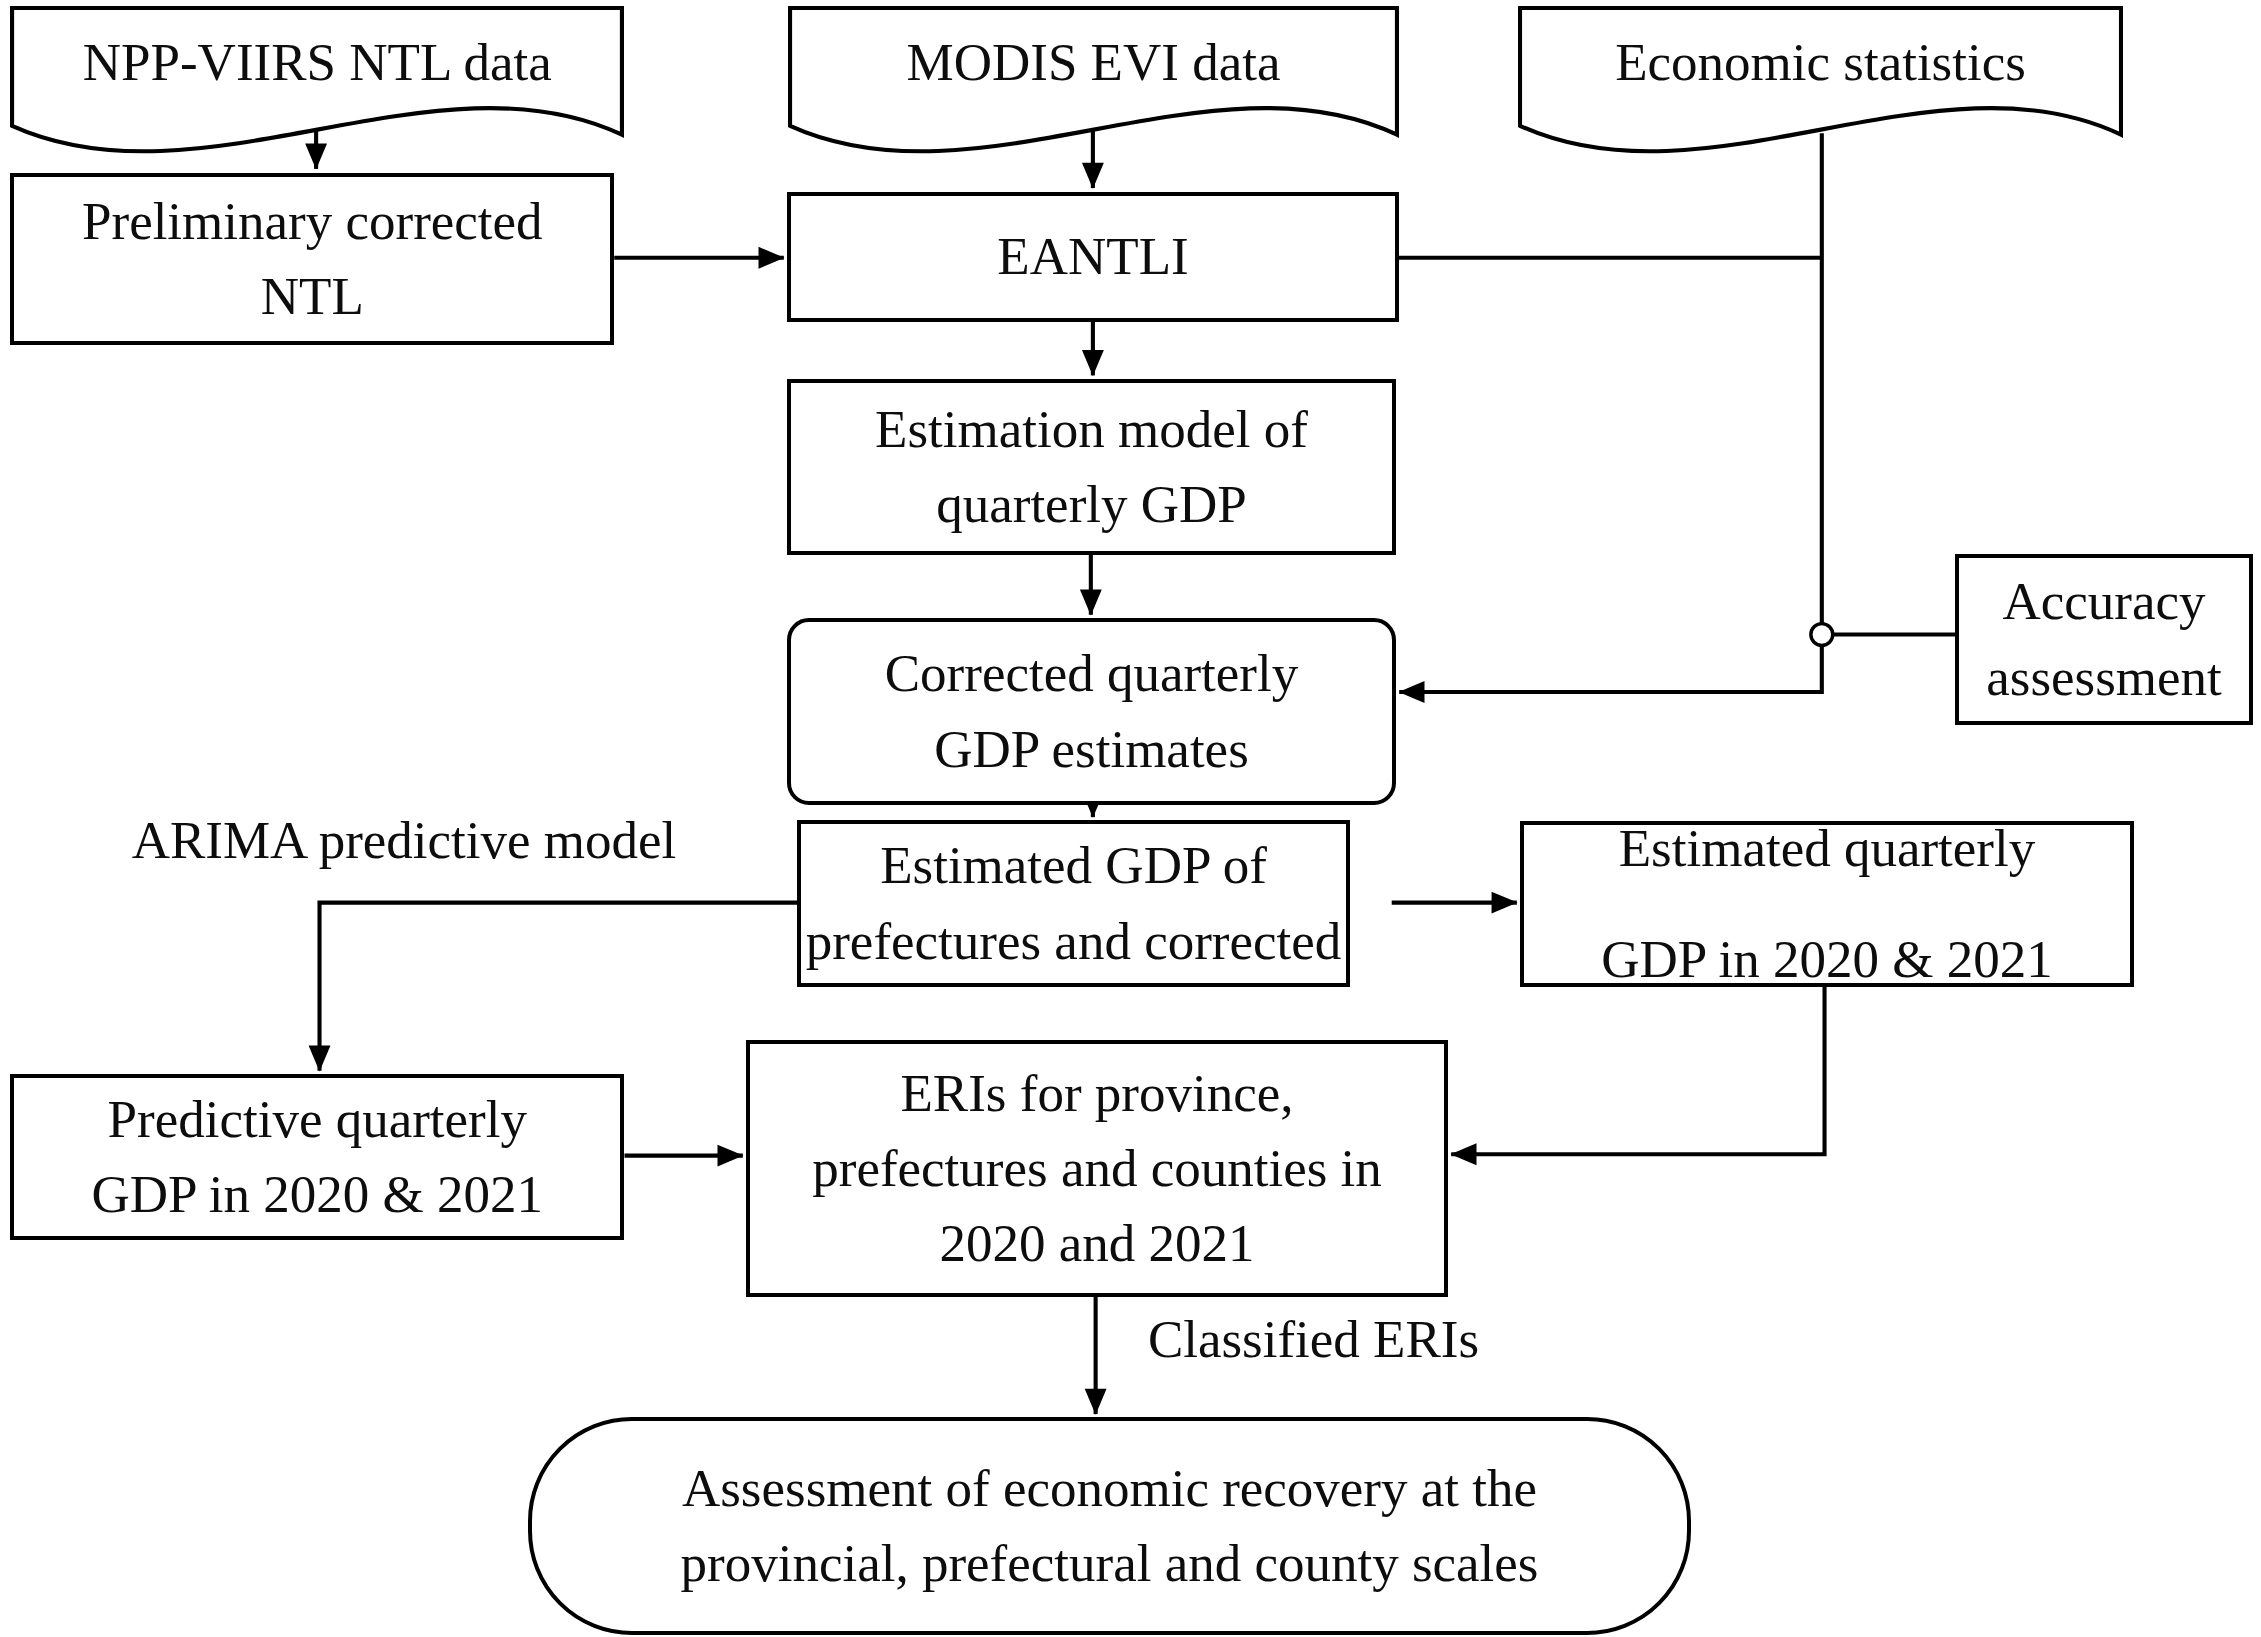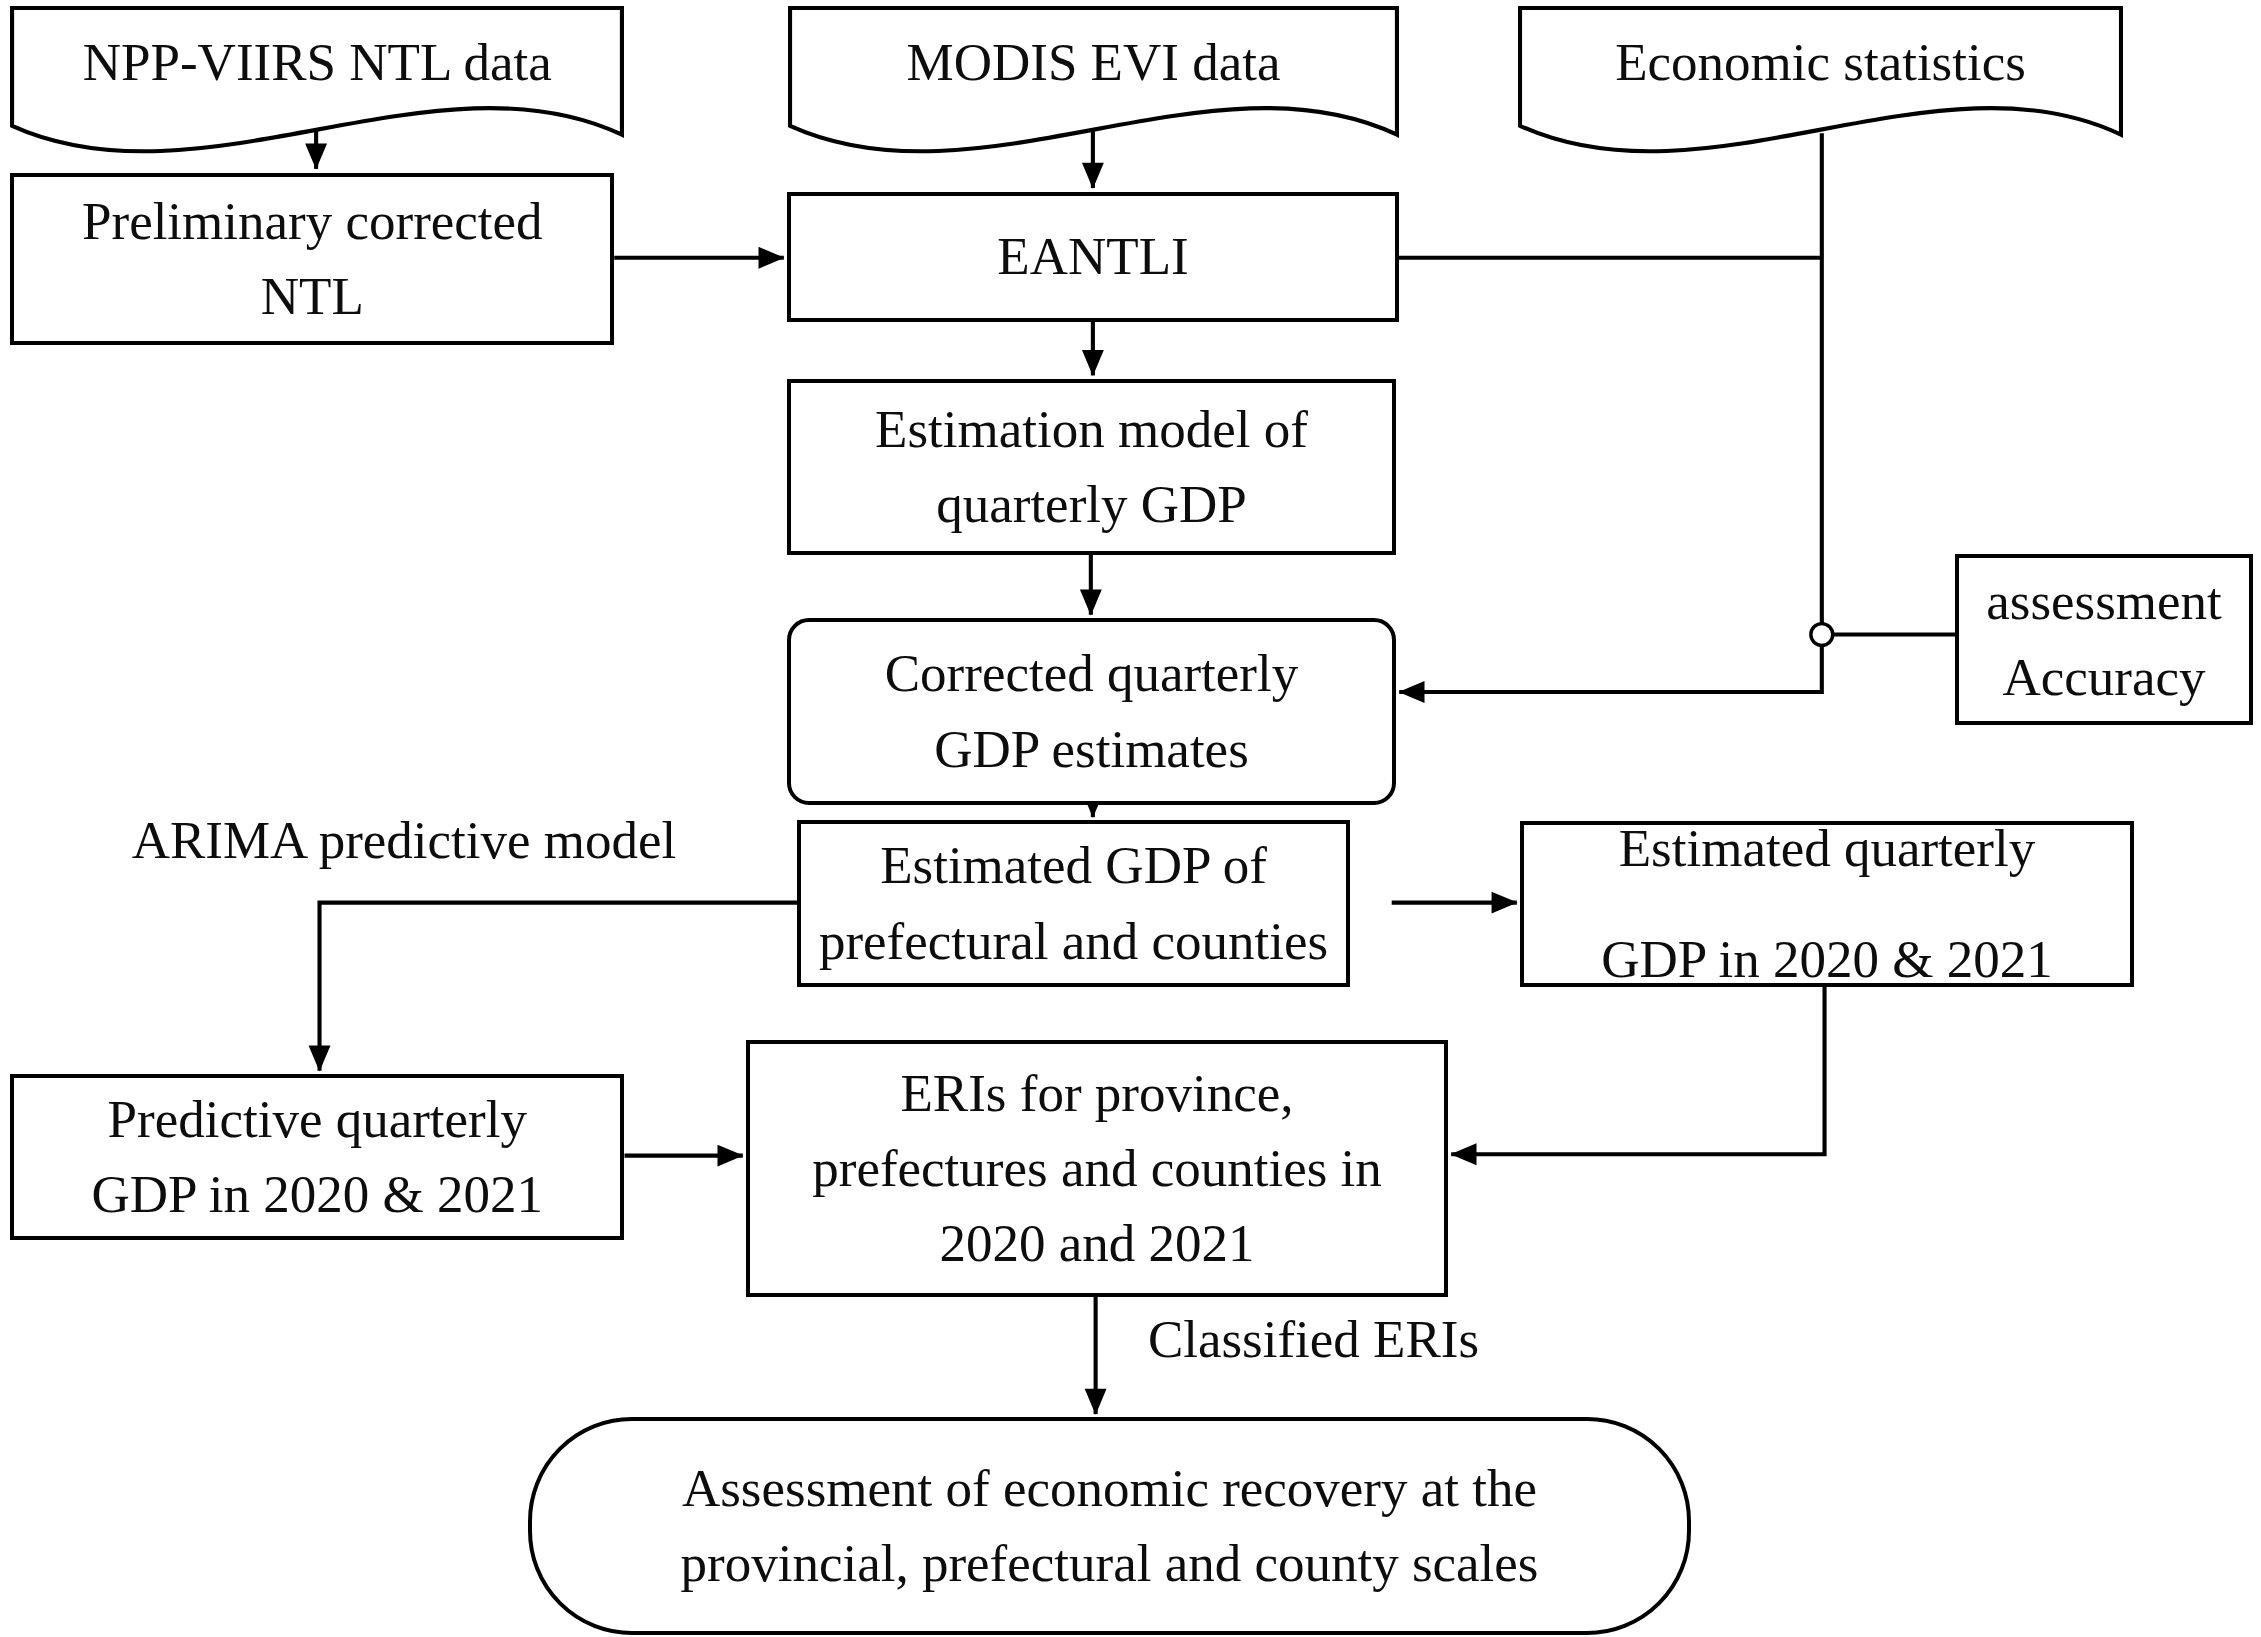--- a/index.html
+++ b/index.html
@@ -111,27 +111,27 @@
     <span class="ln">Estimation model of</span>
     <span class="ln">quarterly GDP</span>
   </div>
 
   <div class="node" style="left:787px;top:618px;width:609px;height:187px;border-radius:22px;">
     <span class="ln">Corrected quarterly</span>
     <span class="ln">GDP estimates</span>
   </div>
 
   <div class="node" style="left:1955px;top:554px;width:298px;height:171px;">
+    <span class="ln">Accuracy</span>
     <span class="ln">assessment</span>
-    <span class="ln">Accuracy</span>
   </div>
 
   <div class="node" style="left:797px;top:820px;width:553px;height:167px;">
     <span class="ln">Estimated GDP of</span>
-    <span class="ln">prefectural and counties</span>
+    <span class="ln">prefectures and corrected</span>
   </div>
 
   <div class="node" style="left:1520px;top:821px;width:614px;height:166px;gap:35px;">
     <span class="ln">Estimated quarterly</span>
     <span class="ln">GDP in 2020 &amp; 2021</span>
   </div>
 
   <div class="node" style="left:10.3px;top:1074px;width:614px;height:166px;">
     <span class="ln">Predictive quarterly</span>
     <span class="ln">GDP in 2020 &amp; 2021</span>

